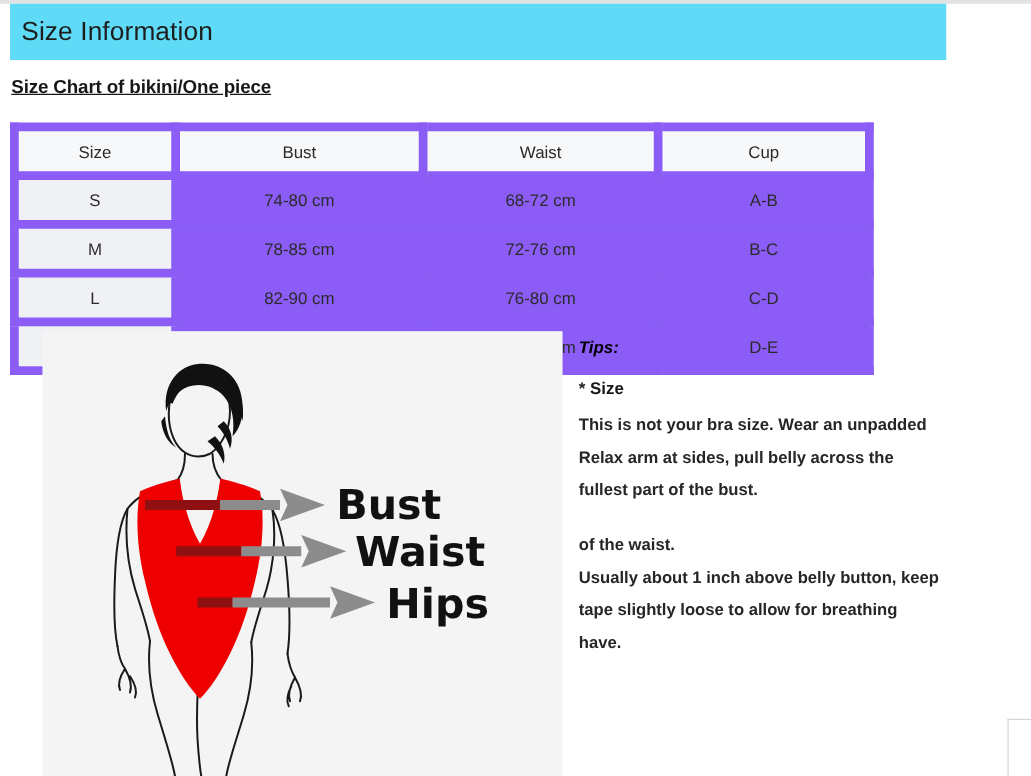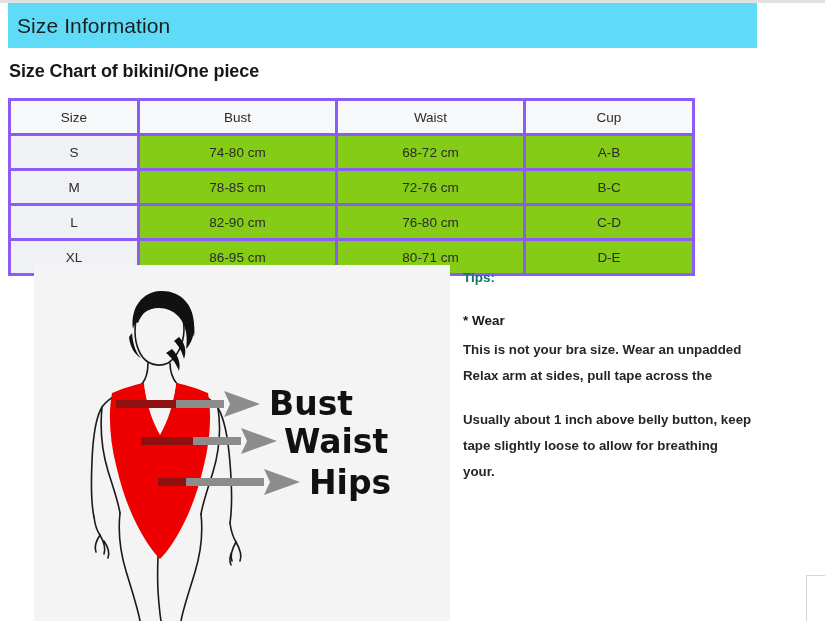--- a/index.html
+++ b/index.html
@@ -44,53 +44,54 @@
     font-size: 21px;
     font-weight: 400;
     color: #1d1d1d;
     padding-left: 9px;
     letter-spacing: 0.1px;
   }
   .subtitle {
     position: absolute;
     left: 9px;
     top: 61px;
-    font-size: 18px;
+    font-size: 15px;
     font-weight: bold;
     color: #171717;
     letter-spacing: -0.1px;
+    text-decoration: underline;
   }
 
   
   .size-table {
     position: absolute;
     left: 8px;
     top: 98px;
     width: 684px;
     border-collapse: collapse;
     table-layout: fixed;
   }
   .size-table td, .size-table th {
-    border: 3px solid #8b5cf6;
+    border: 7px solid #8b5cf6;
     height: 32px;
     text-align: center;
     font-size: 13.5px;
     font-weight: 400;
     color: #2b2b2b;
     padding: 0;
   }
   .size-table thead th {
     background: #f7f8f9;
     font-weight: 400;
   }
   .size-table tbody td.size-cell {
     background: #eff1f4;
   }
   .size-table tbody td {
-    background: #84cc16;
+    background: #8b5cf6;
   }
   .col-size  { width: 129px; }
   .col-bust  { width: 198px; }
   .col-waist { width: 188px; }
   .col-cup   { width: 169px; }
 
   
   .bottom {
     position: absolute;
     left: 0;
@@ -114,22 +115,23 @@
   
   .tips {
     position: absolute;
     left: 463px;
     top: 5px;
     width: 300px;
   }
   .tips-heading {
     font-size: 13.5px;
     font-weight: bold;
-    color: #0f766e;
-    margin-bottom: 28px;
+    color: #000000;
+    margin-bottom: 18px;
+    font-style: italic;
   }
   .tip-block {
     margin-bottom: 18px;
   }
   .tip-title {
     font-size: 13.5px;
     font-weight: bold;
     color: #1a1a1a;
     margin-bottom: 9px;
   }
@@ -294,29 +296,31 @@
         <text x="235" y="150" font-family="'DejaVu Sans', sans-serif" font-size="33" font-weight="600" fill="#111111">Bust</text>
         <text x="250" y="188" font-family="'DejaVu Sans', sans-serif" font-size="33" font-weight="600" fill="#111111">Waist</text>
         <text x="275" y="229" font-family="'DejaVu Sans', sans-serif" font-size="33" font-weight="600" fill="#111111">Hips</text>
       </svg>
     </div>
 
     <div class="tips">
       <div class="tips-heading">Tips:</div>
 
       <div class="tip-block">
-        <div class="tip-title">* Wear</div>
+        <div class="tip-title">* Size</div>
         <div class="tip-line">This is not your bra size. Wear an unpadded</div>
-        <div class="tip-line">Relax arm at sides, pull tape across the</div>
+        <div class="tip-line">Relax arm at sides, pull belly across the</div>
+        <div class="tip-line">fullest part of the bust.</div>
       </div>
 
       <div class="tip-block">
+        <div class="tip-line">of the waist.</div>
         <div class="tip-line">Usually about 1 inch above belly button, keep</div>
         <div class="tip-line">tape slightly loose to allow for breathing</div>
-        <div class="tip-line">your.</div>
+        <div class="tip-line">have.</div>
       </div>
     </div>
 
   </div>
 
   <div class="panel-edge"></div>
 
 </div>
 
 </body></html>

